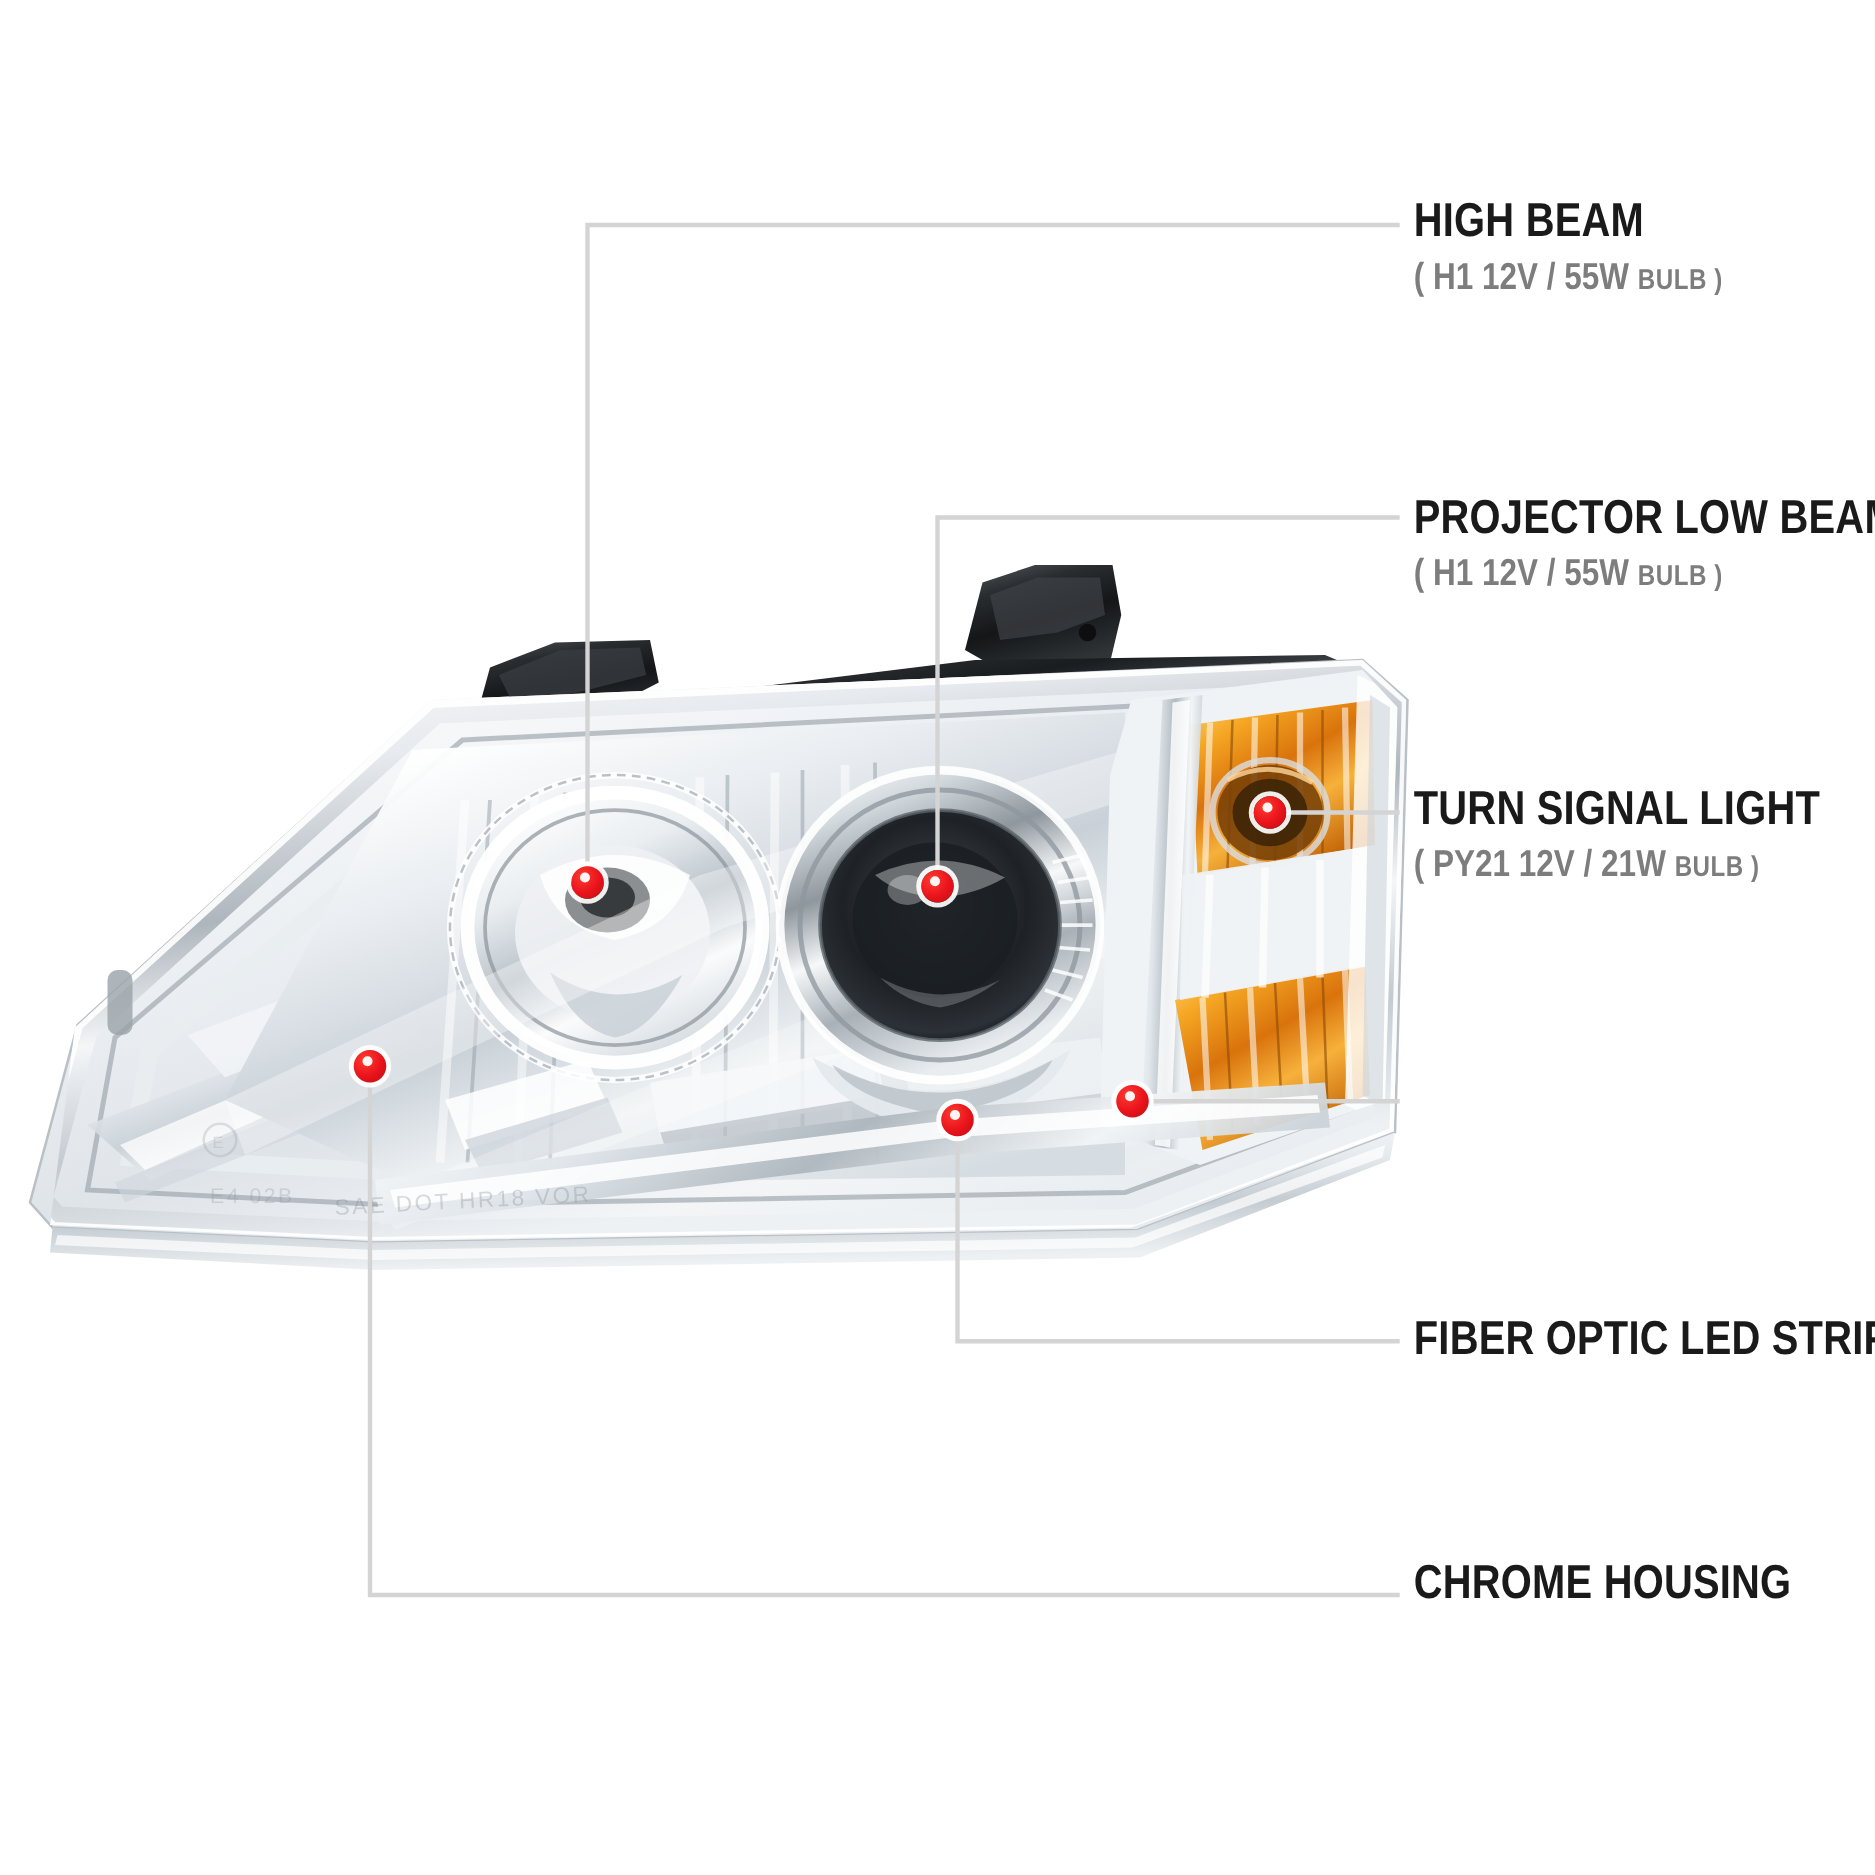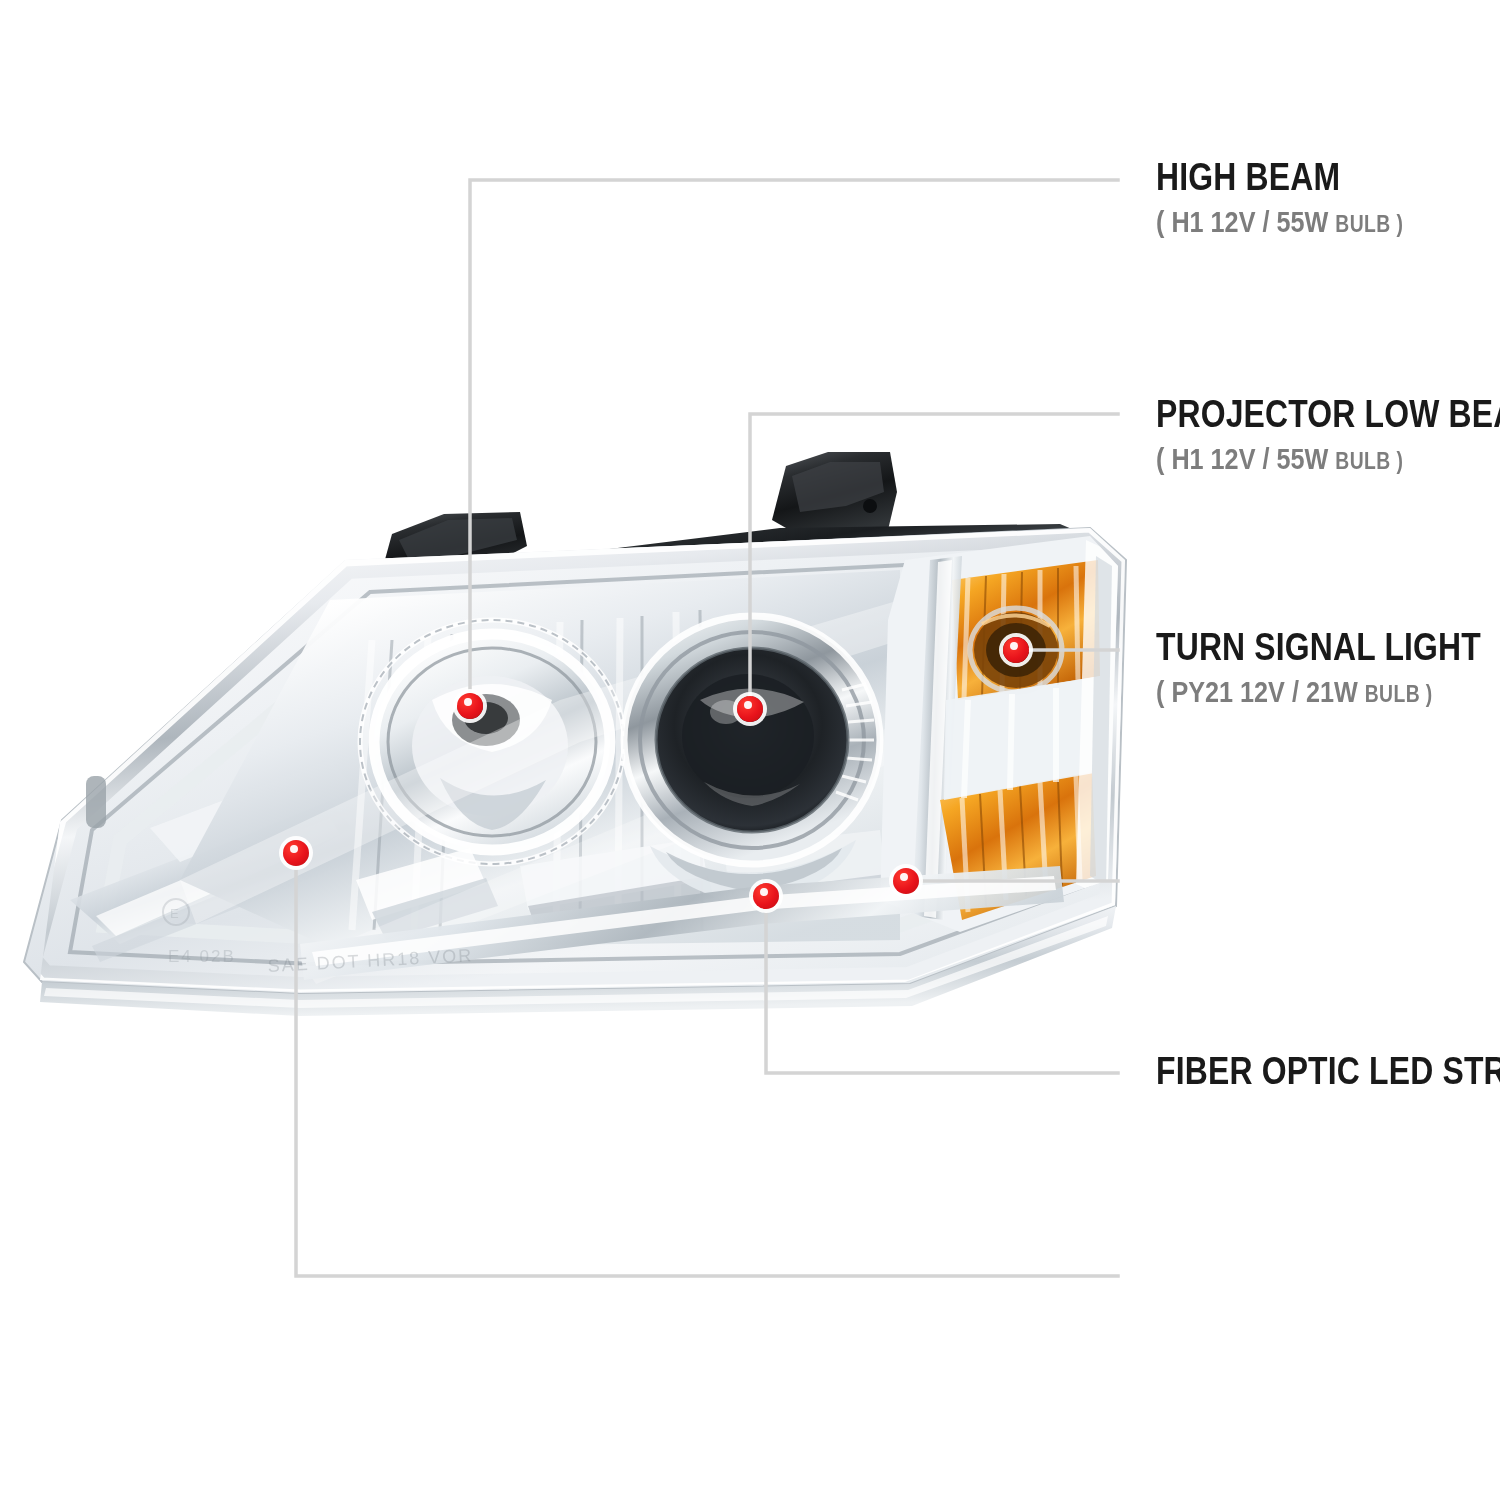--- a/index.html
+++ b/index.html
@@ -20,21 +20,20 @@
     position: absolute;
     left: 0; top: 0;
     width: 1500px;
     height: 1500px;
   }
 
   
   .callout {
     position: absolute;
     white-space: nowrap;
-    margin-left: 25px;
   }
   .callout-title {
     font-family: "Liberation Sans Narrow", "Liberation Sans", sans-serif;
     font-weight: 700;
     font-size: 38px;
     letter-spacing: 0.2px;
     color: #1a1a1a;
     line-height: 1.0;
     transform: scaleX(0.84);
     transform-origin: left center;
@@ -399,14 +398,17 @@
       <span>( PY21  12V / 21W</span>
       <span class="small">BULB )</span>
     </div>
   </div>
 
 
   <div class="callout" id="co-4" style="left: 1131px; top: 1052px;">
     <div class="callout-title">FIBER OPTIC LED STRIP</div>
   </div>
 
+  <div class="callout" id="co-5" style="left: 1131px; top: 1247px;">
+    <div class="callout-title">CHROME HOUSING</div>
+  </div>
 
 </div>
 
 </body></html>

